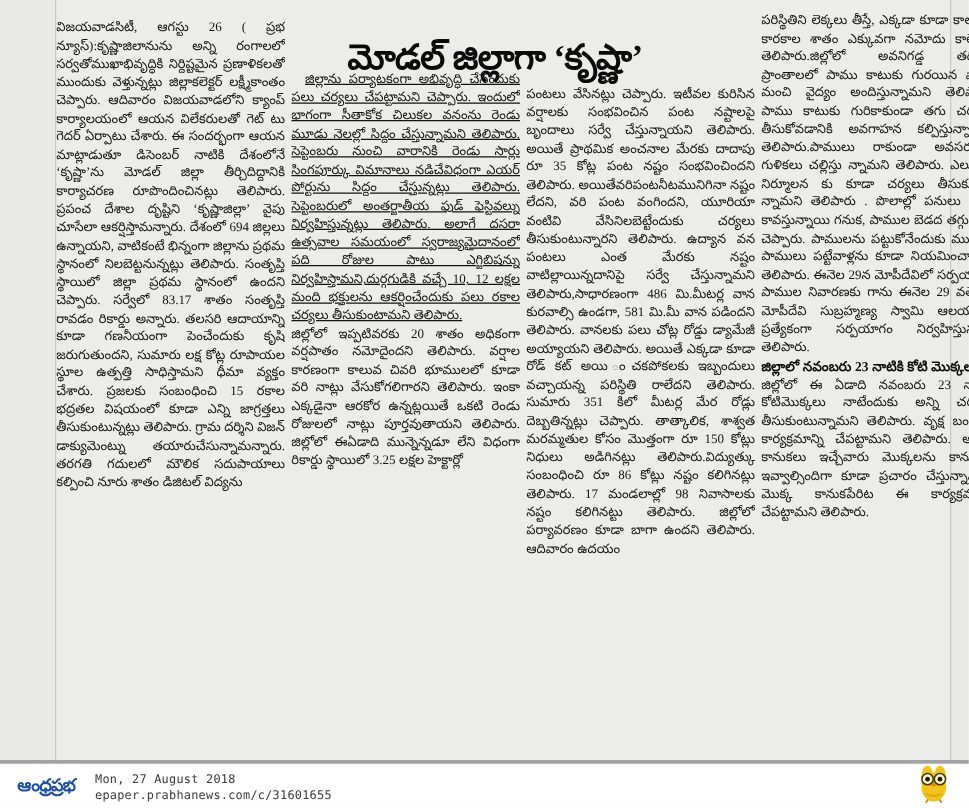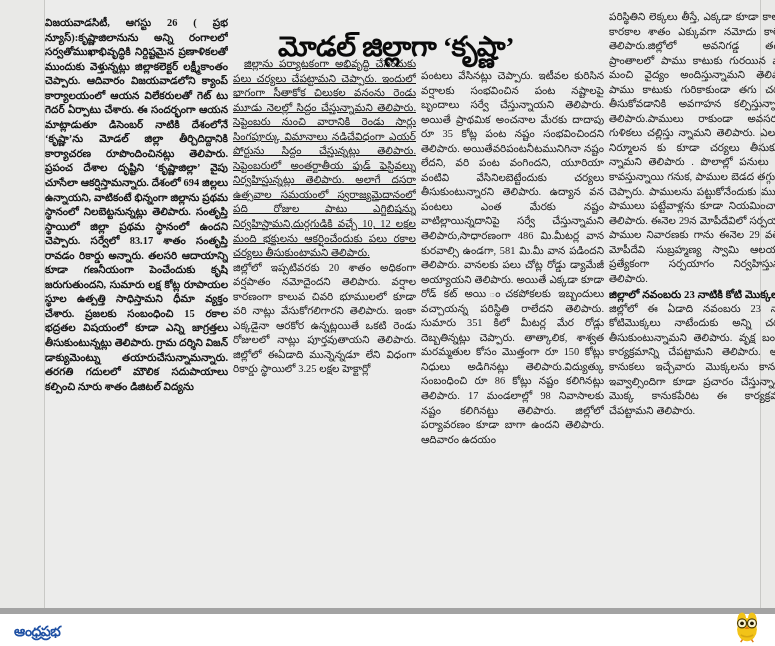--- a/index.html
+++ b/index.html
@@ -85,21 +85,21 @@
     text-align: justify;
   }
   .col p.indent {
     text-indent: 11px;
     text-decoration: underline;
   }
   .col p + p {
     margin-top: 0px;
   }
 
-  .c1 { left: 0px;   width: 183px; top: 16px; height: 584px; font-weight: bold; }
+  .c1 { left: 0px;   width: 183px; top: 16px; height: 584px; }
   .c2 { left: 188px; width: 183px; top: 57px; height: 543px; }
   .c3 { left: 376px; width: 183px; top: 69px; height: 543px; }
   .c4 { left: 564px; width: 186px; top: 10px; height: 590px; }
 
   
 
   .subhead {
     display: block;
     font-weight: bold;
     font-size: 10.8px;
@@ -110,21 +110,21 @@
   }
 
   
   .footer {
     position: absolute;
     left: 0;
     top: 608px;
     width: 775px;
     height: 38px;
     background: #ffffff;
-    border-top: 6px solid #a3a3a3;
+    border-top: 3px solid #a3a3a3;
     box-sizing: border-box;
   }
 
   .brand-logo {
     position: absolute;
     left: 6px;
     top: 10px;
     width: 62px;
     height: 18px;
     display: flex;
@@ -190,20 +190,24 @@
       </div>
 
     </div>
   </div>
 </div>
 
 <div class="footer">
 
   <div class="brand-logo">ఆంధ్రప్రభ</div>
 
+  <div class="footer-lines">
+    <div class="l1">Mon, 27 August 2018</div>
+    <div class="l2">epaper.prabhanews.com/c/31601655</div>
+  </div>
 
   <svg class="owl" viewBox="0 0 40 40">
     <ellipse cx="20" cy="24" rx="11" ry="13" fill="#f2c318"></ellipse>
     <path d="M9 16 Q9 6 14 5 Q18 5 19 11 Z" fill="#f2c318"></path>
     <path d="M31 16 Q31 6 26 5 Q22 5 21 11 Z" fill="#f2c318"></path>
     <circle cx="14.5" cy="17" r="5" fill="#fdf6d0" stroke="#4a3a06" stroke-width="1.4"></circle>
     <circle cx="25.5" cy="17" r="5" fill="#fdf6d0" stroke="#4a3a06" stroke-width="1.4"></circle>
     <circle cx="14.5" cy="17" r="2.1" fill="#241b02"></circle>
     <circle cx="25.5" cy="17" r="2.1" fill="#241b02"></circle>
     <path d="M20 20 l-2.6 3.2 h5.2 Z" fill="#e07c10"></path>

